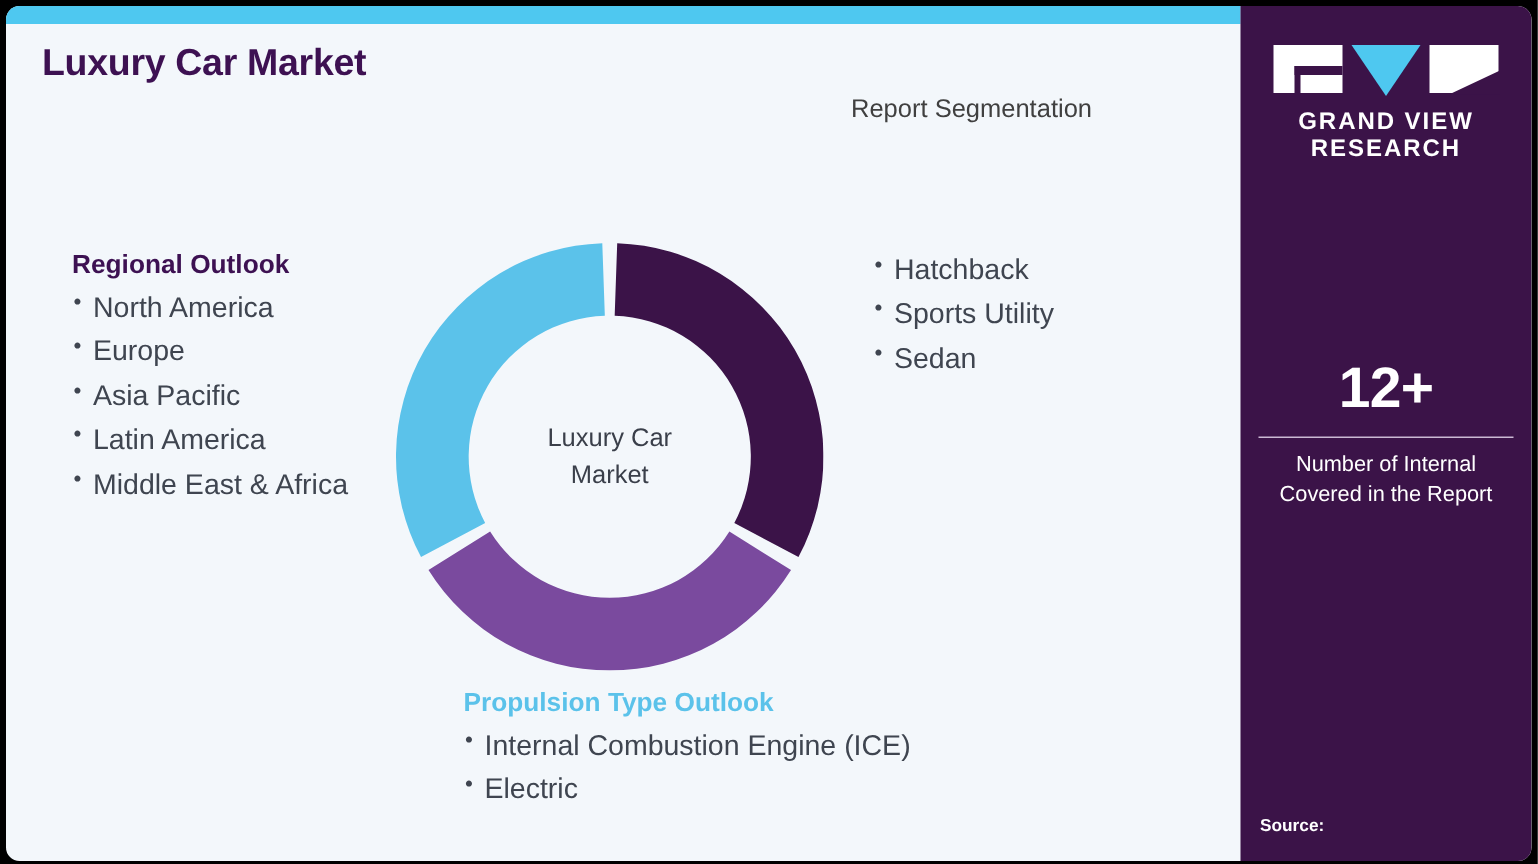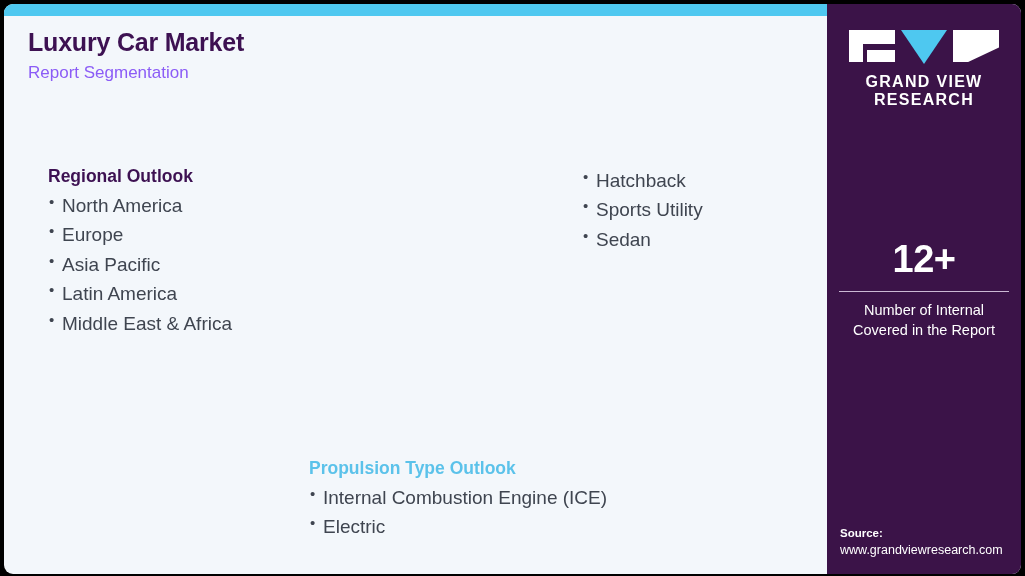--- a/index.html
+++ b/index.html
@@ -53,23 +53,24 @@
   .title {
     font-size: 25px;
     font-weight: bold;
     color: #3d1152;
     letter-spacing: -0.2px;
     margin: 0;
     line-height: 1.15;
   }
   .subtitle {
     font-size: 17px;
-    color: #8b5cf6;
+    color: #404040;
     margin: 6px 0 0 0;
     line-height: 1.2;
+    text-align: right;
   }
 
   
   .outlook {
     position: absolute;
     margin-left: 20px;
   }
   .outlook h3 {
     margin: 0 0 3px 0;
     font-size: 17.5px;
@@ -286,20 +287,33 @@
     </div>
 
     <div class="outlook" id="outlook-propulsion">
       <h3>Propulsion Type Outlook</h3>
       <ul>
         <li>Internal Combustion Engine (ICE)</li>
         <li>Electric</li>
       </ul>
     </div>
 
+    <div class="donut-wrap">
+      <svg width="285" height="285" viewBox="0 0 285 285">
+        <g id="donut-slices">
+            <path d="M 147.4731782801064 0.08680714977884918 A 142.5 142.5 0 0 1 268.3200319823971 209.39969769698945 L 225.5412211083821 186.65380048001305 A 94.05000000000001 94.05000000000001 0 0 0 145.7822976648702 48.50729271885403 Z" fill="#3b1348"></path>
+            <path d="M 263.3468537022907 218.0134951532317 A 142.5 142.5 0 0 1 21.6531462977093 218.0134951532317 L 62.741076556488125 192.33890680113294 A 94.05000000000001 94.05000000000001 0 0 0 222.2589234435119 192.33890680113294 Z" fill="#7a4a9e"></path>
+            <path d="M 16.67996801760293 209.39969769698948 A 142.5 142.5 0 0 1 137.52682171989352 0.0868071497788776 L 139.21770233512973 48.507292718854046 A 94.05000000000001 94.05000000000001 0 0 0 59.458778891617925 186.65380048001305 Z" fill="#5bc2ea"></path>
+          </g>
+      </svg>
+      <div class="donut-center-text">
+        <span>Luxury Car</span>
+        <span>Market</span>
+      </div>
+    </div>
 
     <div class="side-panel">
 
       <div class="logo-block">
         <div class="logo-marks">
           <div class="logo-g"></div>
           <div class="logo-v"></div>
           <div class="logo-r"></div>
         </div>
         <div class="logo-wordmark">GRAND VIEW RESEARCH</div>
@@ -307,19 +321,18 @@
 
       <div class="stat-block">
         <div class="stat-value">12+</div>
         <div class="stat-rule"></div>
         <div class="stat-label">Number of Internal</div>
         <div class="stat-label">Covered in the Report</div>
       </div>
 
       <div class="source-block">
         <div class="source-title">Source:</div>
-        <div class="source-url">www.grandviewresearch.com</div>
       </div>
 
     </div>
 
   </div>
 </div>
 
 </body></html>

